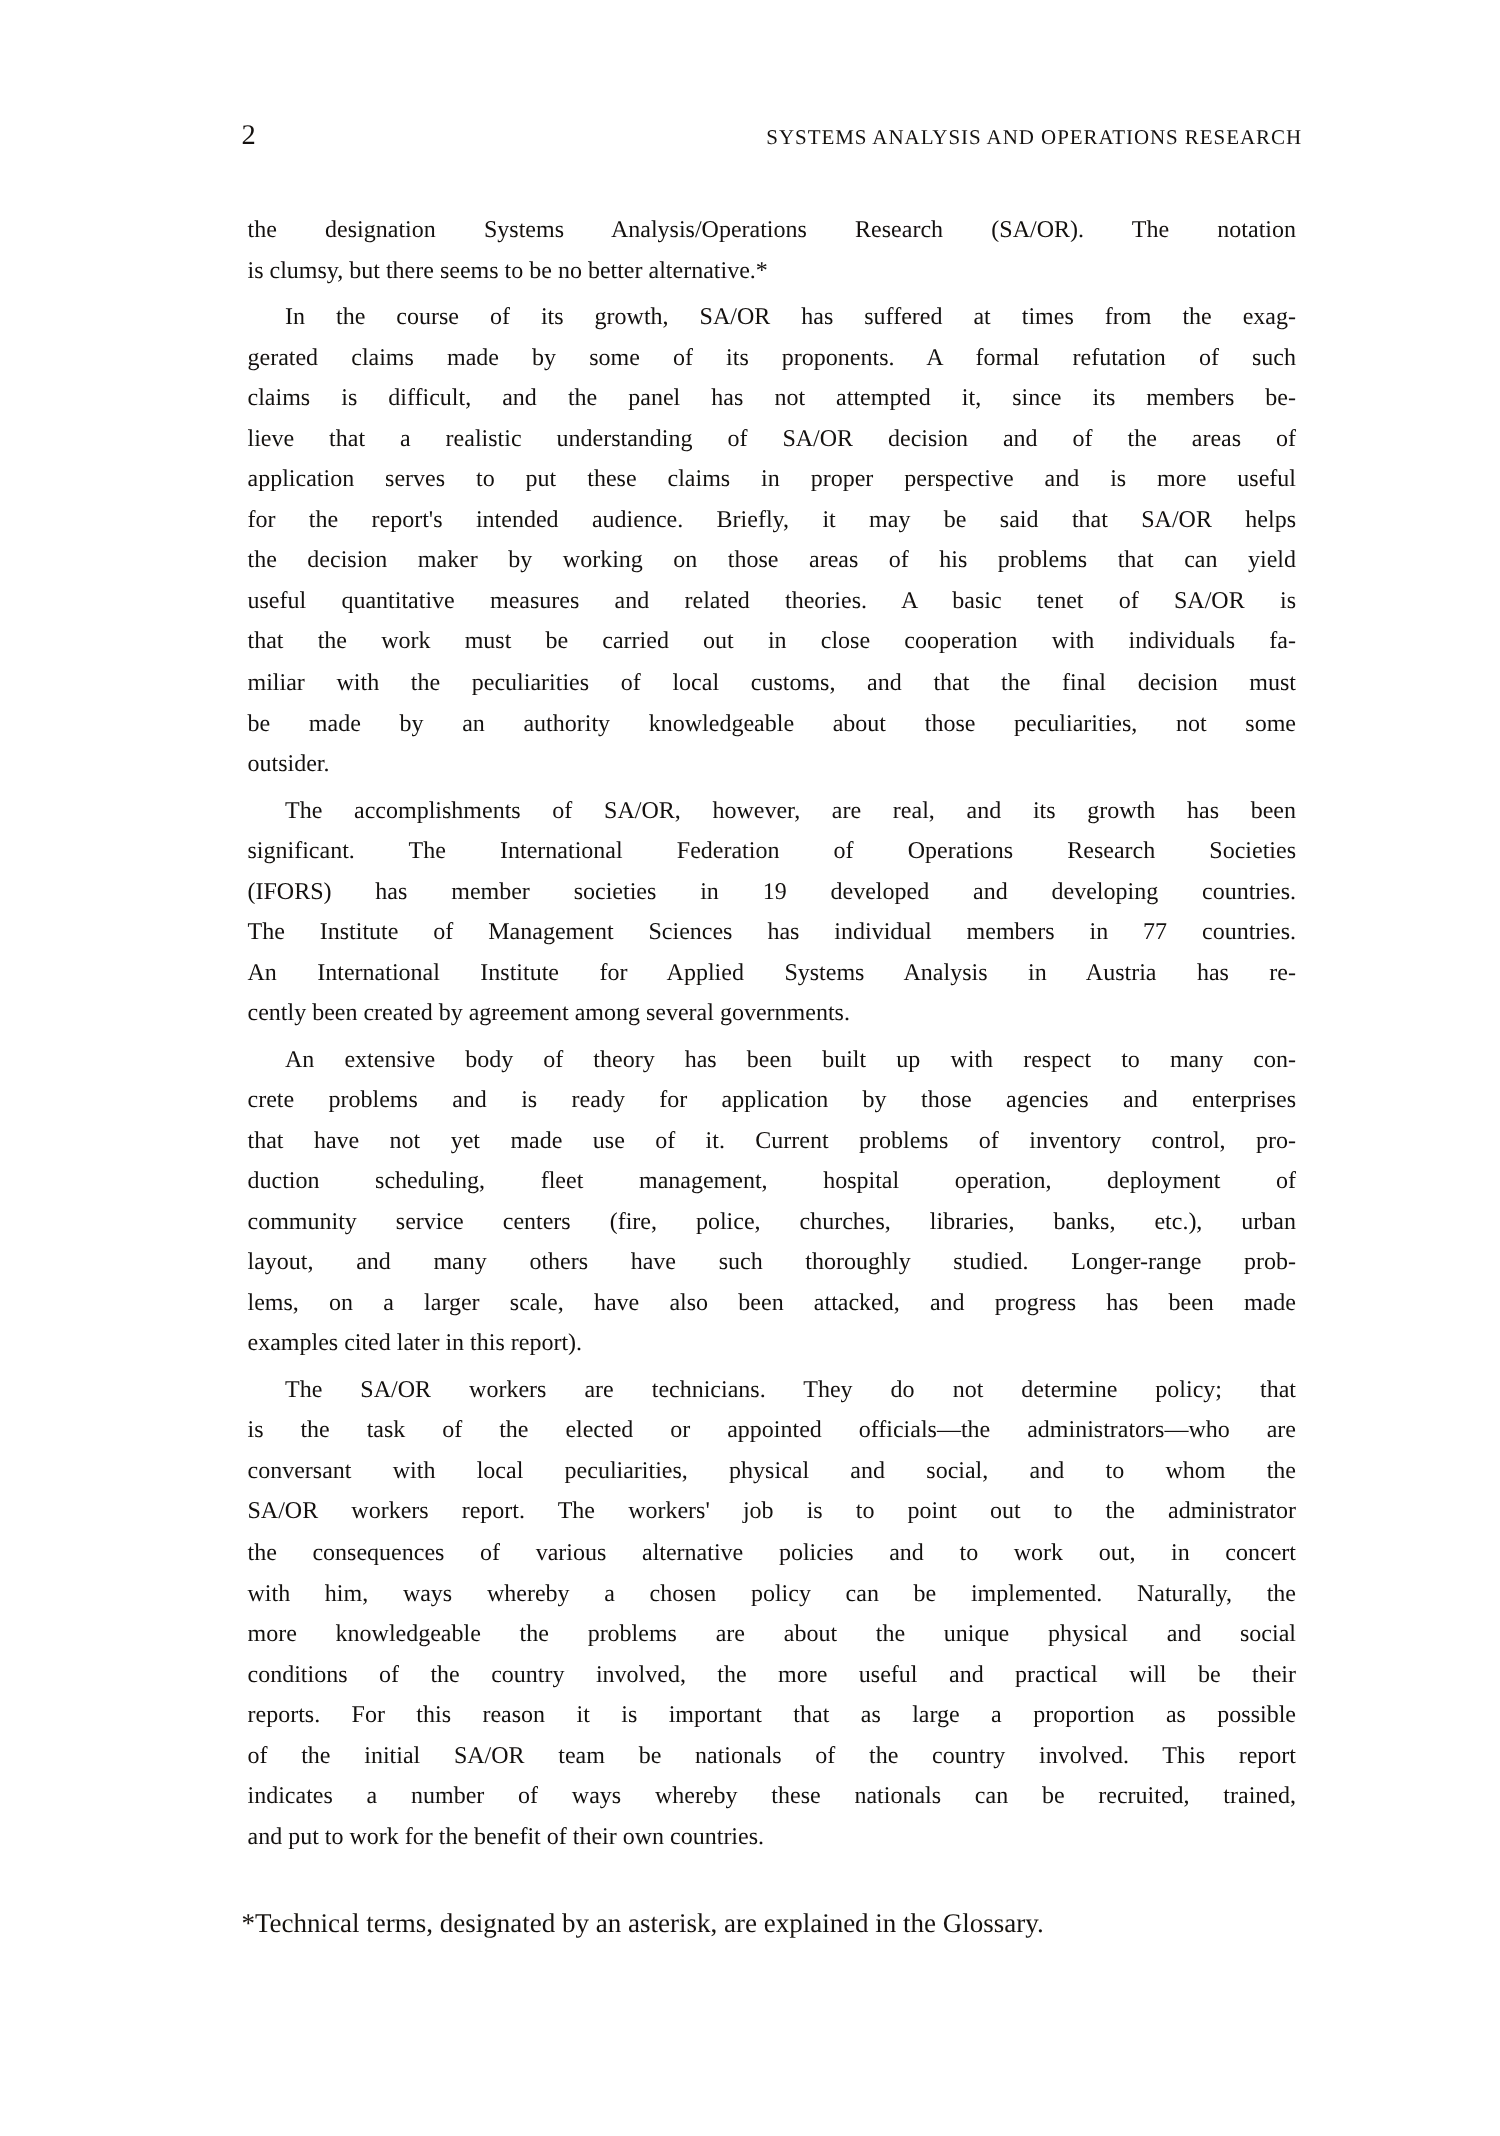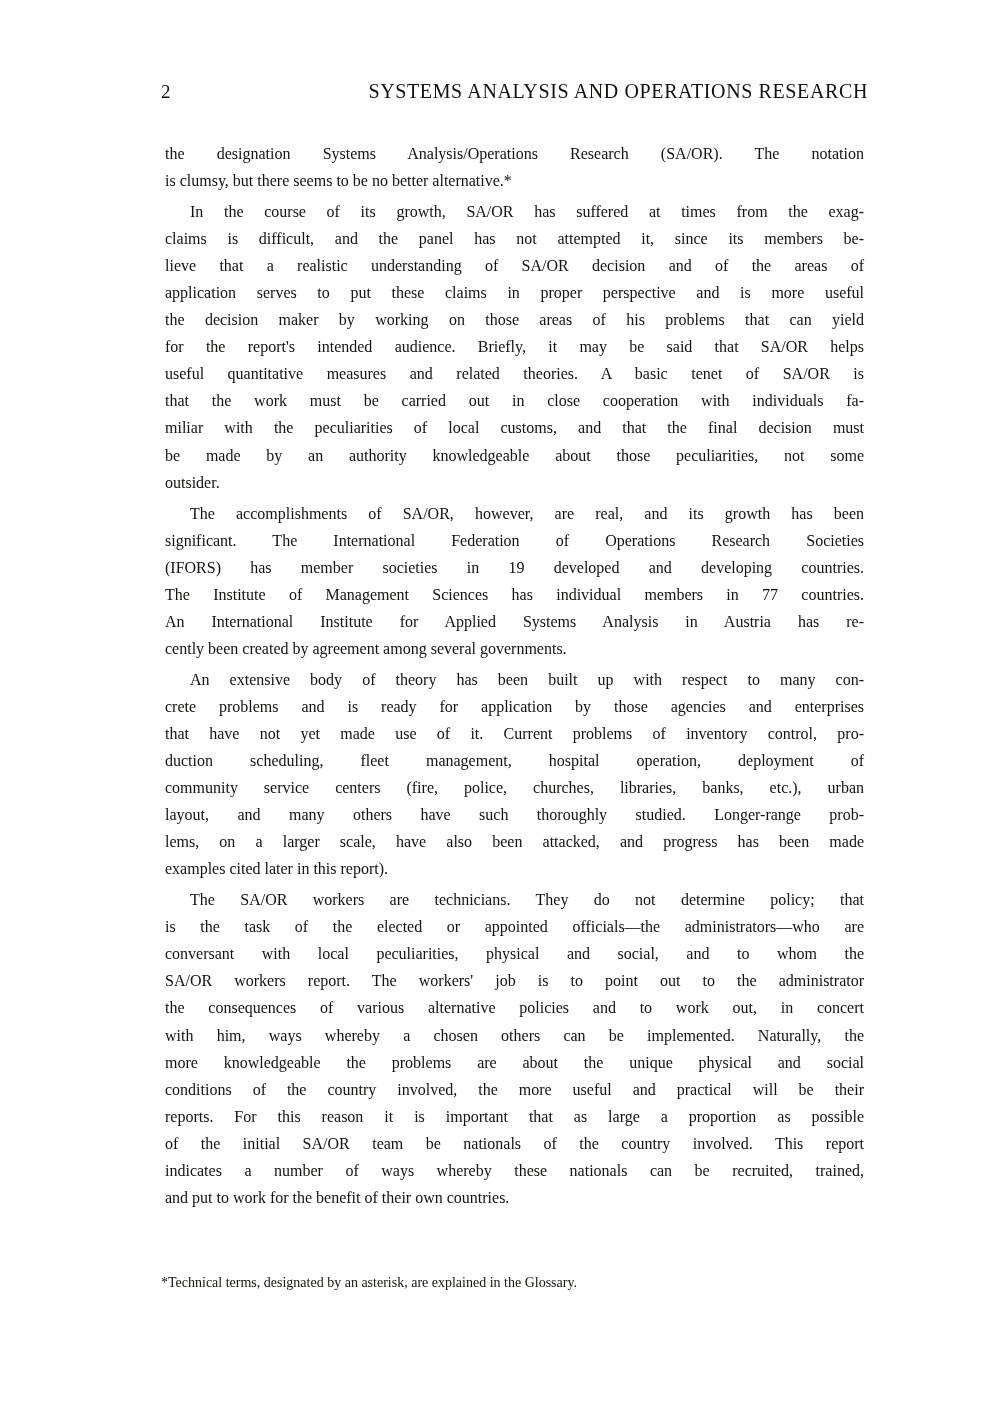--- a/index.html
+++ b/index.html
@@ -33,21 +33,21 @@
     justify-content: space-between;
   }
 
   .folio {
     font-size: 19px;
     line-height: 22px;
     color: #14110f;
   }
 
   .head-title {
-    font-size: 20px;
+    font-size: 14px;
     line-height: 22px;
     letter-spacing: 0.62px;
     color: #14110f;
     white-space: nowrap;
   }
 
   
   .body-column {
     position: absolute;
     left: 161px;
@@ -82,21 +82,21 @@
     text-indent: 25px;
   }
 
   
   .footnote {
     position: absolute;
     left: 161px;
     top: 1272px;
     width: 707px;
     margin: 0;
-    font-size: 14px;
+    font-size: 18px;
     line-height: 21px;
     color: #17130f;
     text-align: left;
   }
 </style>
 </head>
 <body>
 
 <div class="page">
 
@@ -105,25 +105,26 @@
     <span class="head-title">SYSTEMS ANALYSIS AND OPERATIONS RESEARCH</span>
   </div>
 
   <div class="body-column">
       <p class="para">
         <span class="tline">the designation Systems Analysis/Operations Research (SA/OR). The notation</span>
         <span class="tline last">is clumsy, but there seems to be no better alternative.*</span>
       </p>
       <p class="para">
         <span class="tline indent">In the course of its growth, SA/OR has suffered at times from the exag-</span>
+        <span class="tline">gerated claims made by some of its proponents. A formal refutation of such</span>
         <span class="tline">claims is difficult, and the panel has not attempted it, since its members be-</span>
         <span class="tline">lieve that a realistic understanding of SA/OR decision and of the areas of</span>
         <span class="tline">application serves to put these claims in proper perspective and is more useful</span>
+        <span class="tline">for the report's intended audience. Briefly, it may be said that SA/OR helps</span>
         <span class="tline">the decision maker by working on those areas of his problems that can yield</span>
-        <span class="tline">for the report's intended audience. Briefly, it may be said that SA/OR helps</span>
         <span class="tline">useful quantitative measures and related theories. A basic tenet of SA/OR is</span>
         <span class="tline">that the work must be carried out in close cooperation with individuals fa-</span>
         <span class="tline">miliar with the peculiarities of local customs, and that the final decision must</span>
         <span class="tline">be made by an authority knowledgeable about those peculiarities, not some</span>
         <span class="tline last">outsider.</span>
       </p>
       <p class="para">
         <span class="tline indent">The accomplishments of SA/OR, however, are real, and its growth has been</span>
         <span class="tline">significant. The International Federation of Operations Research Societies</span>
         <span class="tline">(IFORS) has member societies in 19 developed and developing countries.</span>
@@ -140,21 +141,21 @@
         <span class="tline">layout, and many others have such thoroughly studied. Longer-range prob-</span>
         <span class="tline">lems, on a larger scale, have also been attacked, and progress has been made</span>
         <span class="tline last">examples cited later in this report).</span>
       </p>
       <p class="para">
         <span class="tline indent">The SA/OR workers are technicians. They do not determine policy; that</span>
         <span class="tline">is the task of the elected or appointed officials—the administrators—who are</span>
         <span class="tline">conversant with local peculiarities, physical and social, and to whom the</span>
         <span class="tline">SA/OR workers report. The workers' job is to point out to the administrator</span>
         <span class="tline">the consequences of various alternative policies and to work out, in concert</span>
-        <span class="tline">with him, ways whereby a chosen others can be implemented. Naturally, the</span>
+        <span class="tline">with him, ways whereby a chosen policy can be implemented. Naturally, the</span>
         <span class="tline">more knowledgeable the problems are about the unique physical and social</span>
         <span class="tline">conditions of the country involved, the more useful and practical will be their</span>
         <span class="tline">reports. For this reason it is important that as large a proportion as possible</span>
         <span class="tline">of the initial SA/OR team be nationals of the country involved. This report</span>
         <span class="tline">indicates a number of ways whereby these nationals can be recruited, trained,</span>
         <span class="tline last">and put to work for the benefit of their own countries.</span>
       </p>
     </div>
 
   <p class="footnote">*Technical terms, designated by an asterisk, are explained in the Glossary.</p>

